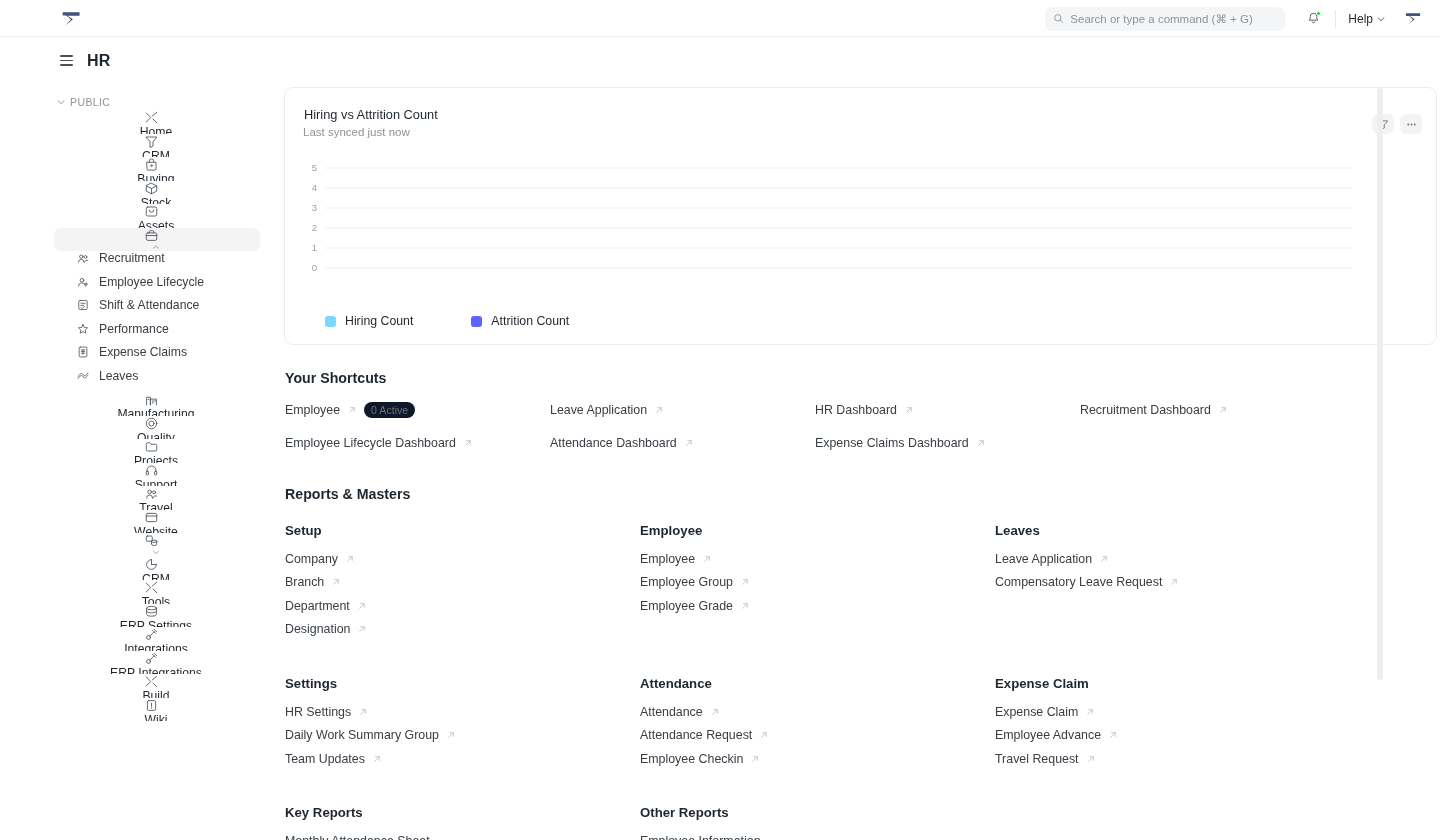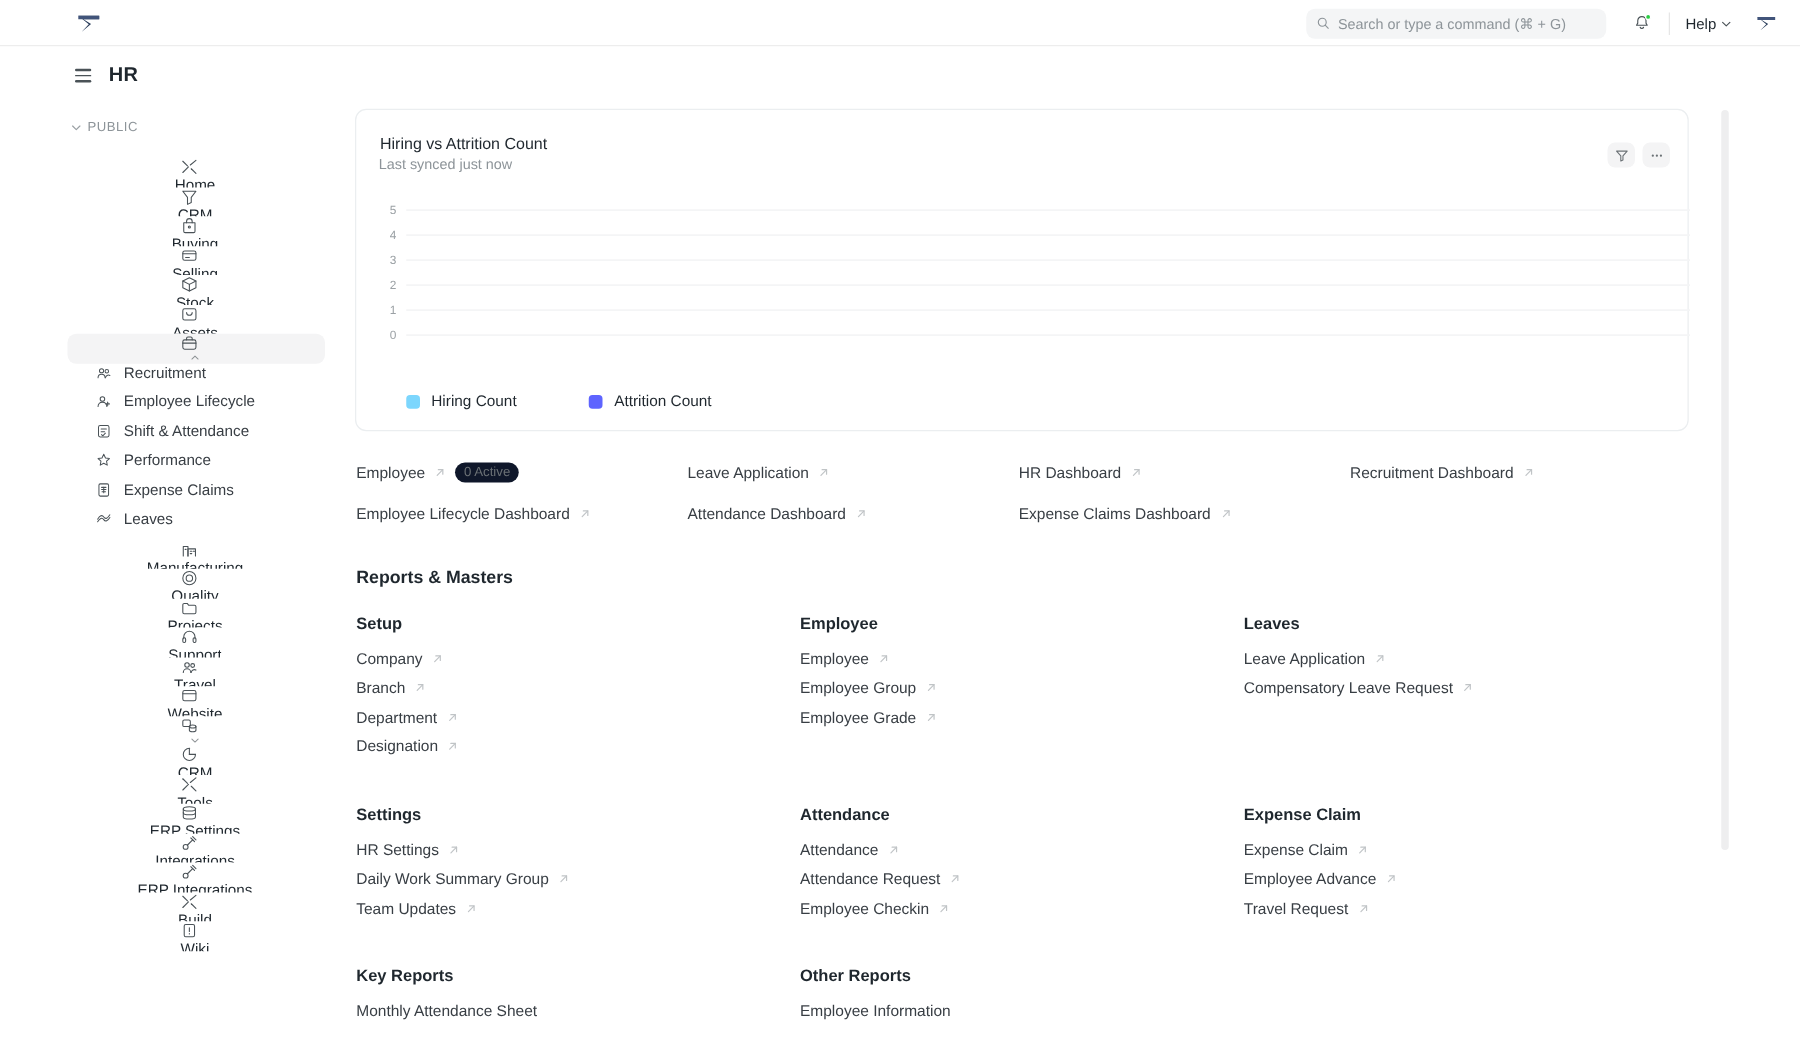--- a/index.html
+++ b/index.html
@@ -62,21 +62,21 @@
   .sidebar {
     position: absolute; top: 84px; left: 0;
     width: 270px; height: 756px;
     background: #fff;
     padding-left: 54px;
     overflow: hidden;
   }
   .sb-section {
     display: flex; align-items: center; gap: 4px;
     font-size: 10.5px; color: #8d9499;
-    letter-spacing: .4px; margin-bottom: 18px; margin-top: 12px;
+    letter-spacing: .4px; margin-bottom: 2px; margin-top: 12px;
     padding-left: 2px;
   }
   .sb-item {
     display: flex; align-items: center;
     height: 23.5px; width: 206px;
     border-radius: 7px;
     padding: 0 8px 0 6px;
     font-size: 12.2px; color: #1f272e;
     cursor: pointer; position: relative; flex-direction: column;
   }
@@ -99,21 +99,21 @@
   .main {
     position: absolute; top: 84px; left: 270px;
     width: 1170px; height: 756px;
     overflow: hidden;
   }
 
   
   .chart-card {
     position: relative;
     margin-top: 3px; margin-left: 14px;
-    width: 1067px; height: 258px;
+    width: 1153px; height: 258px;
     background: #fff;
     border: 1px solid #ebeef0;
     border-radius: 9px;
   }
   .chart-title { position: absolute; left: 19px; top: 19px; font-size: 12.8px; color: #1f272e; }
   .chart-sub { position: absolute; left: 18px; top: 38px; font-size: 11.5px; color: #8d9499; }
   .chart-actions { position: absolute; right: 14px; top: 26px; display: flex; gap: 6px; }
   .chart-btn {
     width: 22px; height: 20px; border-radius: 6px; background: #f4f4f5;
     display: flex; align-items: center; justify-content: center; cursor: pointer;
@@ -255,31 +255,20 @@
     </div>
       <div class="sb-item">
       <span class="ic">
           <svg width="15" height="15" viewBox="0 0 20 20" fill="none" stroke="#4a5257" stroke-width="1.15" stroke-linecap="round" stroke-linejoin="round">
             <path d="M4 7 h12 v9 a1.5 1.5 0 0 1 -1.5 1.5 h-9 A1.5 1.5 0 0 1 4 16 z"></path>
             <path d="M7 7 V5.5 a3 3 0 0 1 6 0 V7"></path>
             <circle cx="10" cy="11.5" r="1.1"></circle>
           </svg>
         </span>
       <span class="lbl">Buying</span>
-
-    </div>
-      <div class="sb-item">
-      <span class="ic">
-          <svg width="15" height="15" viewBox="0 0 20 20" fill="none" stroke="#4a5257" stroke-width="1.15" stroke-linecap="round" stroke-linejoin="round">
-            <rect x="3" y="5" width="14" height="10" rx="2"></rect>
-            <path d="M3 8 h14"></path>
-            <path d="M6 12 h4"></path>
-          </svg>
-        </span>
-      <span class="lbl">Selling</span>
 
     </div>
       <div class="sb-item">
       <span class="ic">
           <svg width="15" height="15" viewBox="0 0 20 20" fill="none" stroke="#4a5257" stroke-width="1.15" stroke-linecap="round" stroke-linejoin="round">
             <path d="M10 3 L17 6.5 v7 L10 17 L3 13.5 v-7 z"></path>
             <path d="M3 6.5 L10 10 l7 -3.5"></path>
             <path d="M10 10 v7"></path>
           </svg>
         </span>
@@ -578,20 +567,21 @@
        <span>Hiring Count</span>
      </div>
         <div class="lg">
        <span class="dot" style="background:#5e64ff"></span>
        <span>Attrition Count</span>
      </div>
       </div>
   </div>
 
   <div style="margin-top:25px;">
+    <div class="sec-h">Your Shortcuts</div>
     <div class="shortcuts-grid" id="shortcuts-grid">
         <div class="sc-item">
       <span>Employee</span>
       <svg class="arrow" viewBox="0 0 12 12">
     <path d="M3.3 8.7 L8.7 3.3" stroke="#8d9499" stroke-width="1.15" stroke-linecap="round"></path>
     <path d="M4.4 3.3 H8.7 V7.6" fill="none" stroke="#8d9499" stroke-width="1.15" stroke-linecap="round" stroke-linejoin="round"></path>
           </svg>
       <span class="badge">0 Active</span>
     </div>
         <div class="sc-item">

